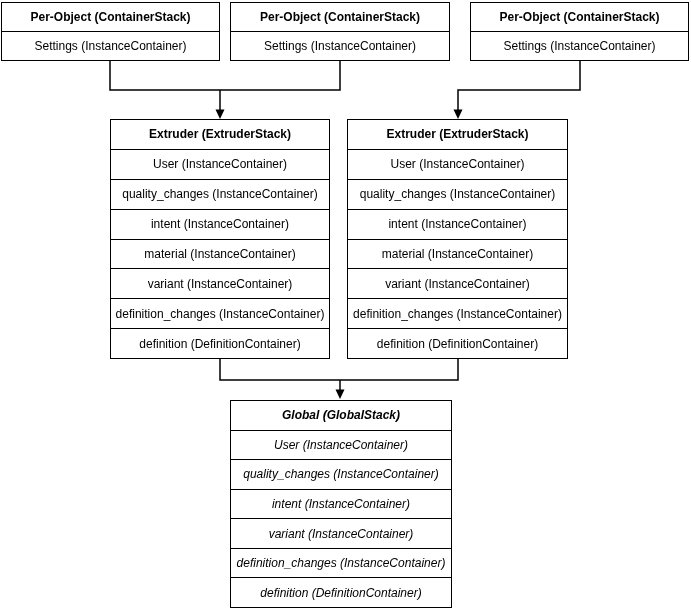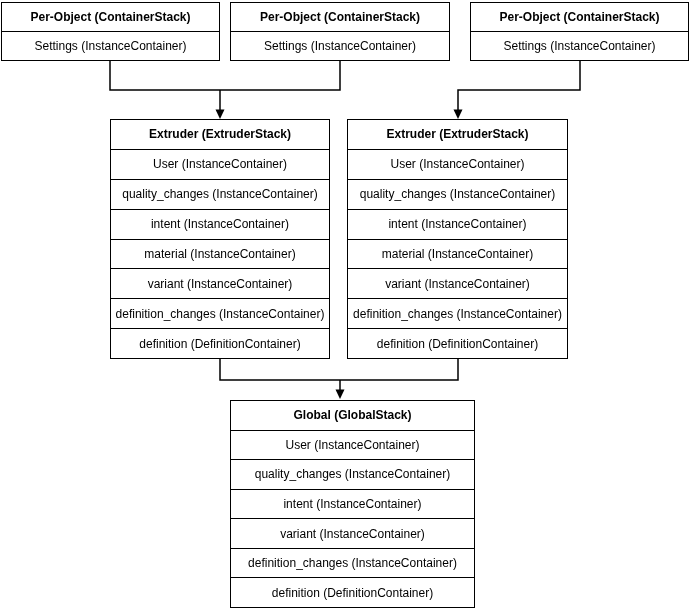--- a/index.html
+++ b/index.html
@@ -50,21 +50,21 @@
   }
   .node-row:last-child {
     border-bottom: none;
   }
   
   #node-per-object-left   { left: 1px;   top: 2px;   width: 219px; height: 59px;  }
   #node-per-object-middle { left: 230px; top: 2px;   width: 220px; height: 59px;  }
   #node-per-object-right  { left: 470px; top: 2px;   width: 219px; height: 59px;  }
   #node-extruder-left     { left: 110px; top: 119px; width: 220px; height: 240px; }
   #node-extruder-right    { left: 347px; top: 119px; width: 221px; height: 240px; }
-  #node-global            { left: 230px; top: 400px; width: 245px; height: 208px; }
+  #node-global            { left: 230px; top: 400px; width: 222px; height: 208px; font-style: italic; }
 </style>
 </head>
 <body>
 
 <div class="canvas">
 
   <svg class="edges" width="691" height="611" viewBox="0 0 691 611">
 
     <path d="M110,61 L110,90 L340,90 L340,61" fill="none" stroke="#000000" stroke-width="1.5"></path>
     <path d="M220,90 L220,110" fill="none" stroke="#000000" stroke-width="1.5"></path>

